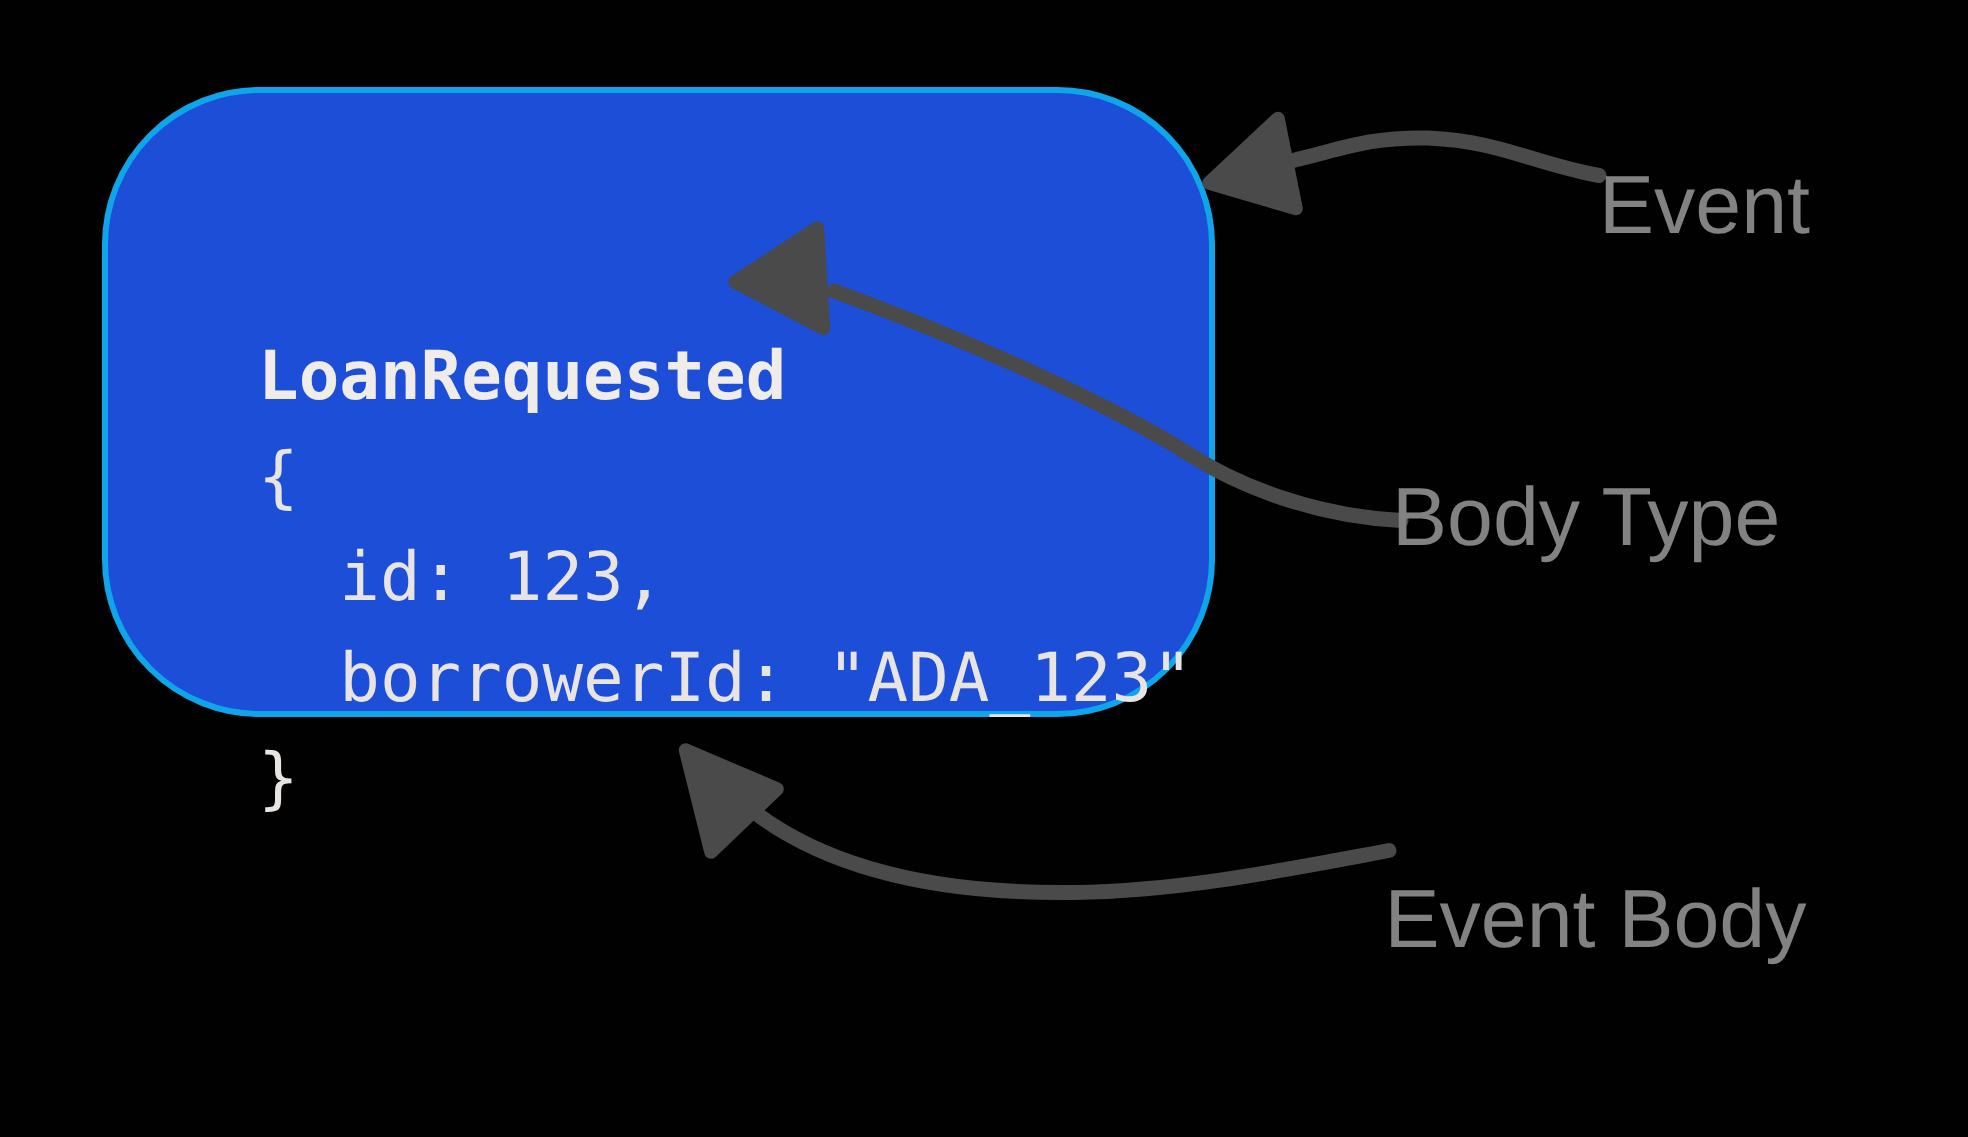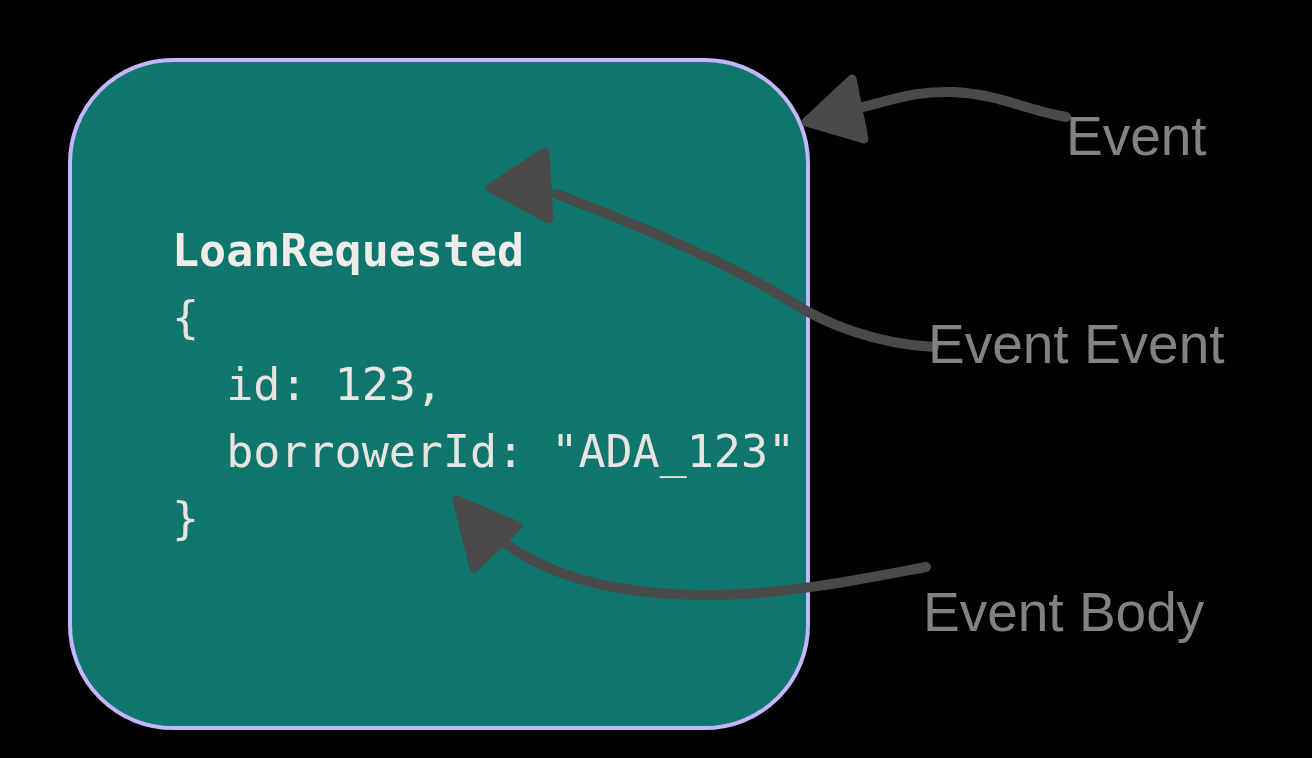--- a/index.html
+++ b/index.html
@@ -6,24 +6,24 @@
   .stage{
     position:relative;
     width:1312px;height:758px;
     background:#010101;
     overflow:hidden;
     font-family:"Liberation Sans",sans-serif;
   }
   .event-card{
     position:absolute;
     left:68px;top:58px;
-    width:742px;height:672px;
+    width:742px;height:420px;
     box-sizing:border-box;
-    background:#0f766e;
-    border:4px solid #c4b5fd;
+    background:#1d4ed8;
+    border:4px solid #0ea5e9;
     border-radius:105px;
   }
   .code-block{
     position:absolute;
     left:100px;top:155px;
     font-family:"DejaVu Sans Mono","Liberation Mono",monospace;
     font-size:45px;
     line-height:67px;
     color:#e8e4e1;
     white-space:pre;
@@ -78,16 +78,16 @@
       <polygon class="arrow-head" points="490,188 545,152 549,219"></polygon>
     </g>
 
     <g>
       <path class="arrow-shaft" d="M 926 567 C 856 580 788 594 716 595 C 634 596 558 582 505 543"></path>
       <polygon class="arrow-head" points="457,500 518,526 474,568"></polygon>
     </g>
   </svg>
 
   <div class="annotation-label label-event">Event</div>
-  <div class="annotation-label label-event-type">Event Event</div>
+  <div class="annotation-label label-event-type">Body Type</div>
   <div class="annotation-label label-event-body">Event Body</div>
 
 </div>
 
 </body></html>

